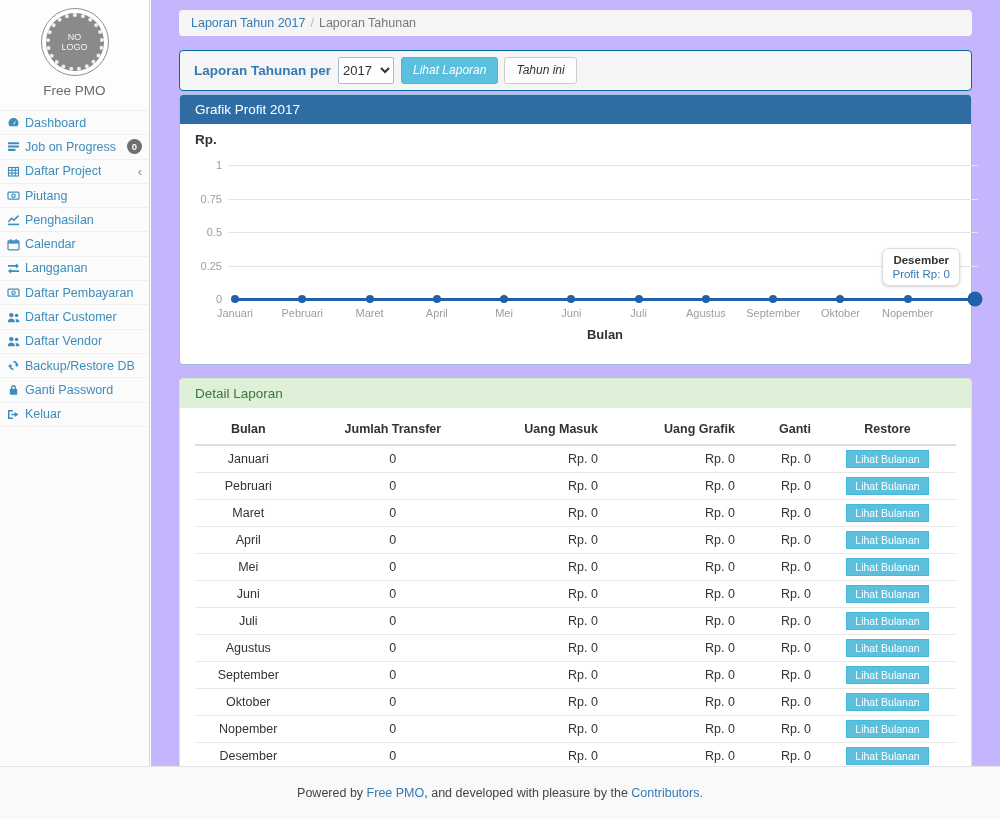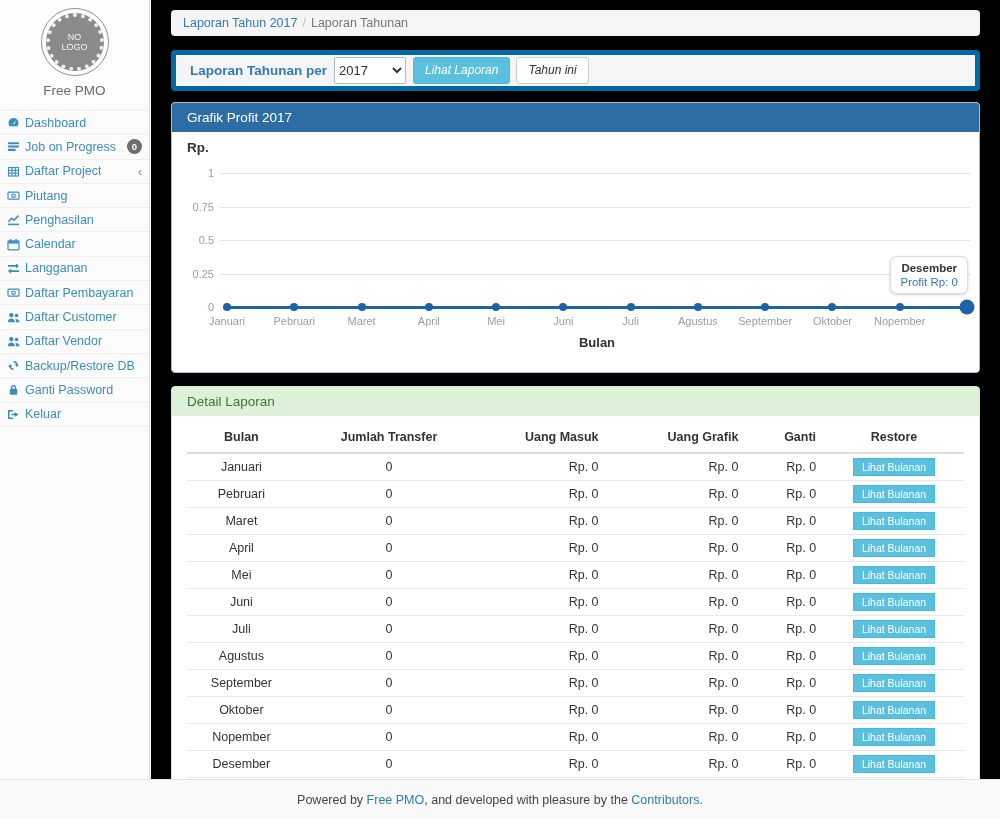--- a/index.html
+++ b/index.html
@@ -38,36 +38,36 @@
   .menu-item .mi-icon { width:18px; display:flex; align-items:center; color:#3c8dbc; flex:none; }
   .menu-item .mi-label { white-space:nowrap; overflow:hidden; }
   .menu-badge {
     margin-left:auto; background:#6e6e6e; color:#fff; font-size:9.5px; font-weight:bold;
     width:15px; height:15px; border-radius:50%;
     display:flex; align-items:center; justify-content:center;
   }
   .menu-chevron { margin-left:auto; color:#8a8a8a; font-size:13px; }
 
   
-  .main { position:absolute; left:151px; top:0; right:0; bottom:40px; background:#000000; padding:10px 20px 0; }
+  .main { position:absolute; left:151px; top:0; right:0; bottom:40px; background:#c4b5fd; padding:10px 28px 0; }
 
   .breadcrumb {
     background:#f5f5f5; border-radius:4px; padding:6px 12px; font-size:12.5px;
     color:#777; margin-bottom:14px;
   }
   .breadcrumb a { color:#337ab7; }
   .breadcrumb .sep { color:#bbb; margin:0 5px; }
 
   .well {
-    background:#f5f5f5; border:5px solid #0369a1; border-radius:4px;
-    padding:7px 14px; display:flex; align-items:center; margin-bottom:11px; height:41px;
+    background:#f5f5f5; border:1px solid #0369a1; border-radius:4px;
+    padding:7px 14px; display:flex; align-items:center; margin-bottom:3px; height:41px;
   }
   .well-label { color:#337ab7; font-weight:bold; font-size:13.5px; margin-right:7px; }
   .year-select {
-    height:27px; width:72px; border:1px solid #a9bdcc; border-radius:2px; background:#fff;
+    height:27px; width:56px; border:1px solid #a9bdcc; border-radius:2px; background:#fff;
     font-family:"Liberation Sans", sans-serif; font-size:13px; color:#333; margin-right:7px;
   }
   .btn { display:inline-block; border-radius:3px; font-size:12px; padding:5px 11px; cursor:pointer; line-height:1.3;font-style:italic; }
   .btn-info { background:#5bc0de; border:1px solid #46b8da; color:#fff; margin-right:6px; }
   .btn-default { background:#fdfdfd; border:1px solid #ccc; color:#333; }
 
   .panel { border:1px solid; border-radius:4px; margin-bottom:13px; background:#fff; }
   .panel-heading { padding:7px 15px; font-size:13.5px; border-radius:3px 3px 0 0; }
   .panel-primary { border-color:#9ec0dd; }
   .panel-primary .panel-heading { background:#2e6da4; color:#fff; }
@@ -99,21 +99,21 @@
   table.report tr.total-row td { font-weight:bold; border-bottom:none; }
   .col-center { text-align:center; }
   .col-right { text-align:right; }
   .btn-xs {
     background:#5bc0de; border:1px solid #46b8da; color:#fff; font-size:10.5px;
     padding:2px 8px; border-radius:0; cursor:pointer; font-family:"Liberation Sans", sans-serif;
   }
 
   
   .footer {
-    position:absolute; left:0; right:0; bottom:0; height:40px;
+    position:absolute; left:0; right:0; bottom:0; height:53px;
     background:#f9f9f9; border-top:1px solid #e4e4e4;
     display:flex; align-items:center; justify-content:center;
     font-size:12.5px; color:#444;
   }
   .footer a { color:#337ab7; }
 </style>
 </head>
 <body>
 
 <div class="sidebar">

